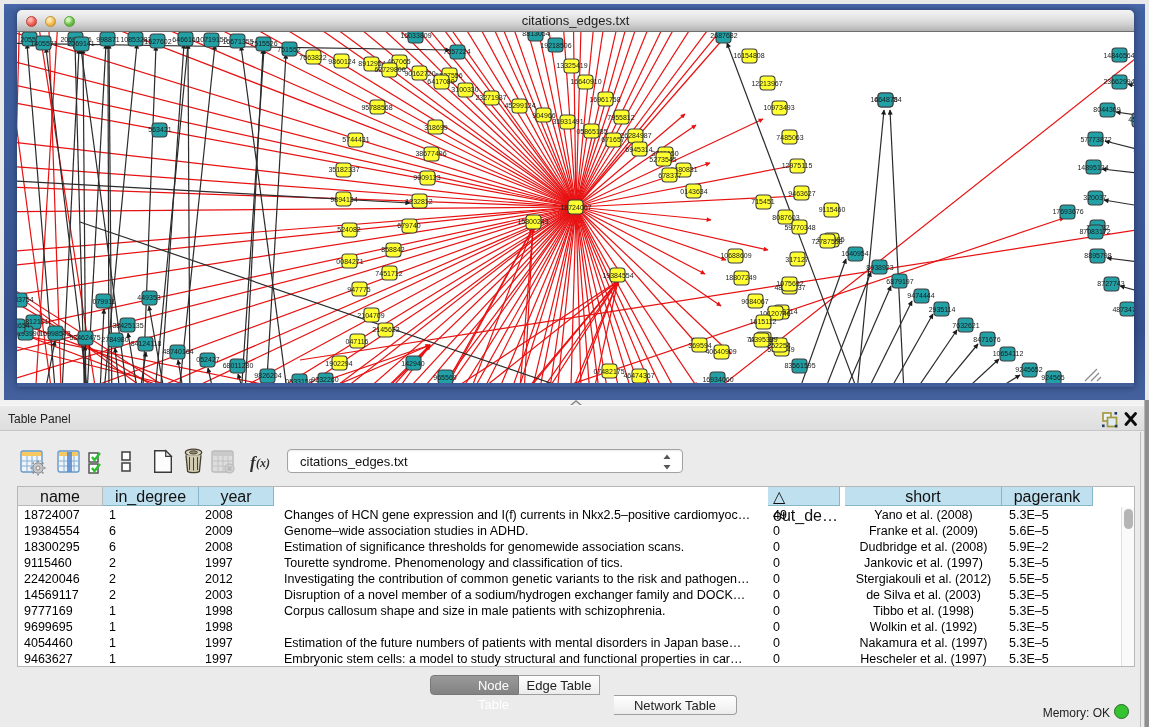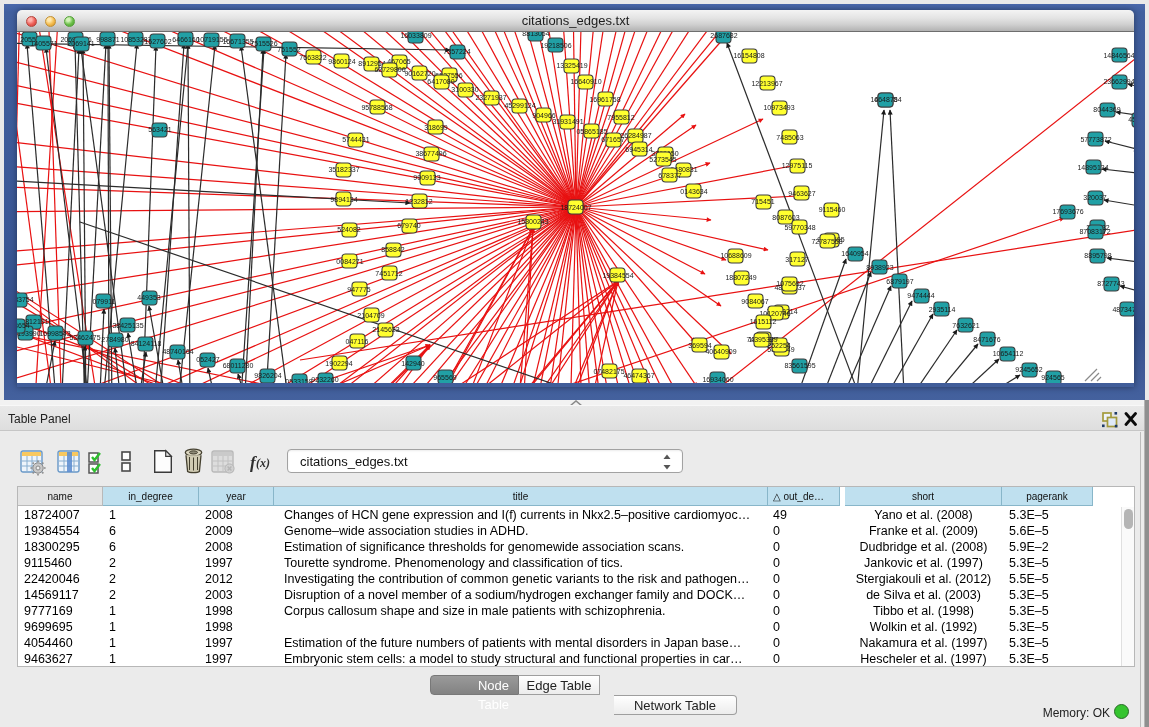--- a/index.html
+++ b/index.html
@@ -24,21 +24,21 @@
 #phead .t { position:absolute; left:8px; top:6px; font-size:12px; color:#222; }
 #pbody { position:absolute; left:0; top:32px; width:1141px; height:295px; background:#ebebeb; border-right:1px solid #bbb; }
 #rstrip { position:absolute; left:1144px; top:400px; width:5px; height:327px; background:#8f8f8f; border-left:1px solid #b5b5b5;}
 
 #toolbar { position:absolute; left:17px; top:44px; height:36px; }
 .dropdown { position:absolute; left:287px; top:49px; width:396px; height:24px; background:#fff;
   border:1px solid #a2a2a2; border-radius:4px; box-shadow:inset 0 1px 2px rgba(0,0,0,.08); font-size:13px; color:#111; }
 .dropdown span { position:absolute; left:12px; top:4px; }
 
 #tbl { position:absolute; left:17px; top:86px; width:1118px; height:181px; overflow:hidden; background:#fff; border:1px solid #b7b7b7; }
-#thead { position:absolute; left:0; top:0; height:19px; width:1116px; font-size:10px; color:#111; }
+#thead { position:absolute; left:0; top:0; height:19px; width:1116px; font-size:16px; color:#111; }
 #thead .c { position:absolute; top:0; height:19px; background:#bfe0ef; border-right:1px solid #88b6c9; border-bottom:1px solid #88b6c9; text-align:center; line-height:19px; }
 #rows { position:absolute; left:0; top:20px; font-size:12.5px; color:#000; }
 .row { position:absolute; left:0; height:16px; line-height:16px; white-space:nowrap; }
 .cell { position:absolute; top:0; height:16px; overflow:hidden; }
 #sbar { position:absolute; left:1103px; top:20px; width:13px; height:160px; background:#fafafa; border-left:1px solid #e0e0e0;}
 #sbar .th { position:absolute; left:2px; top:2px; width:9px; height:20px; background:#b5b5b5; border-radius:5px; }
 
 #tabs { position:absolute; left:430px; top:275px; height:20px; font-size:13px; }
 .tab { position:absolute; top:0; height:20px; line-height:19px; text-align:center; background:linear-gradient(180deg,#ffffff,#ececec); border:1px solid #9e9e9e; color:#222; }
 .tab.sel { background:linear-gradient(180deg,#9a9a9a,#828282); color:#fff; border-color:#787878;padding-left:38px; }
@@ -885,21 +885,20 @@
       <svg style="position:absolute;right:8px;top:3px;" width="14" height="18" viewBox="0 0 14 18">
 <path d="M7 1.5L10.5 6h-7z" fill="#555"></path>
         <path d="M7 16.5L3.5 12h7z" fill="#555"></path>
       </svg>
     </div>
   <div id="tbl">
     <div id="thead">
         <div class="c" style="left:0px;width:85px;background:#e4e4e4;border-right:1px solid #b9b9b9;border-bottom:1px solid #b9b9b9;">name</div>
         <div class="c" style="left:85px;width:96px;">in_degree</div>
         <div class="c" style="left:181px;width:75px;">year</div>
-        <div class="c" style="left:256px;width:494px;">title</div>
         <div class="c" style="left:750px;width:77px;text-align:left;padding-left:5px;width:72px;">△ out_de…</div>
         <div class="c" style="left:827px;width:157px;">short</div>
         <div class="c" style="left:984px;width:91px;">pagerank</div>
       </div>
     <div id="rows">
         <div class="row" style="top:0px;width:1100px;">
           <div class="cell" style="left:6px;width:78px;">18724007</div>
           <div class="cell" style="left:91px;width:90px;">1</div>
           <div class="cell" style="left:187px;width:68px;">2008</div>
           <div class="cell" style="left:266px;width:482px;">Changes of HCN gene expression and I(f) currents in Nkx2.5–positive cardiomyoc…</div>

